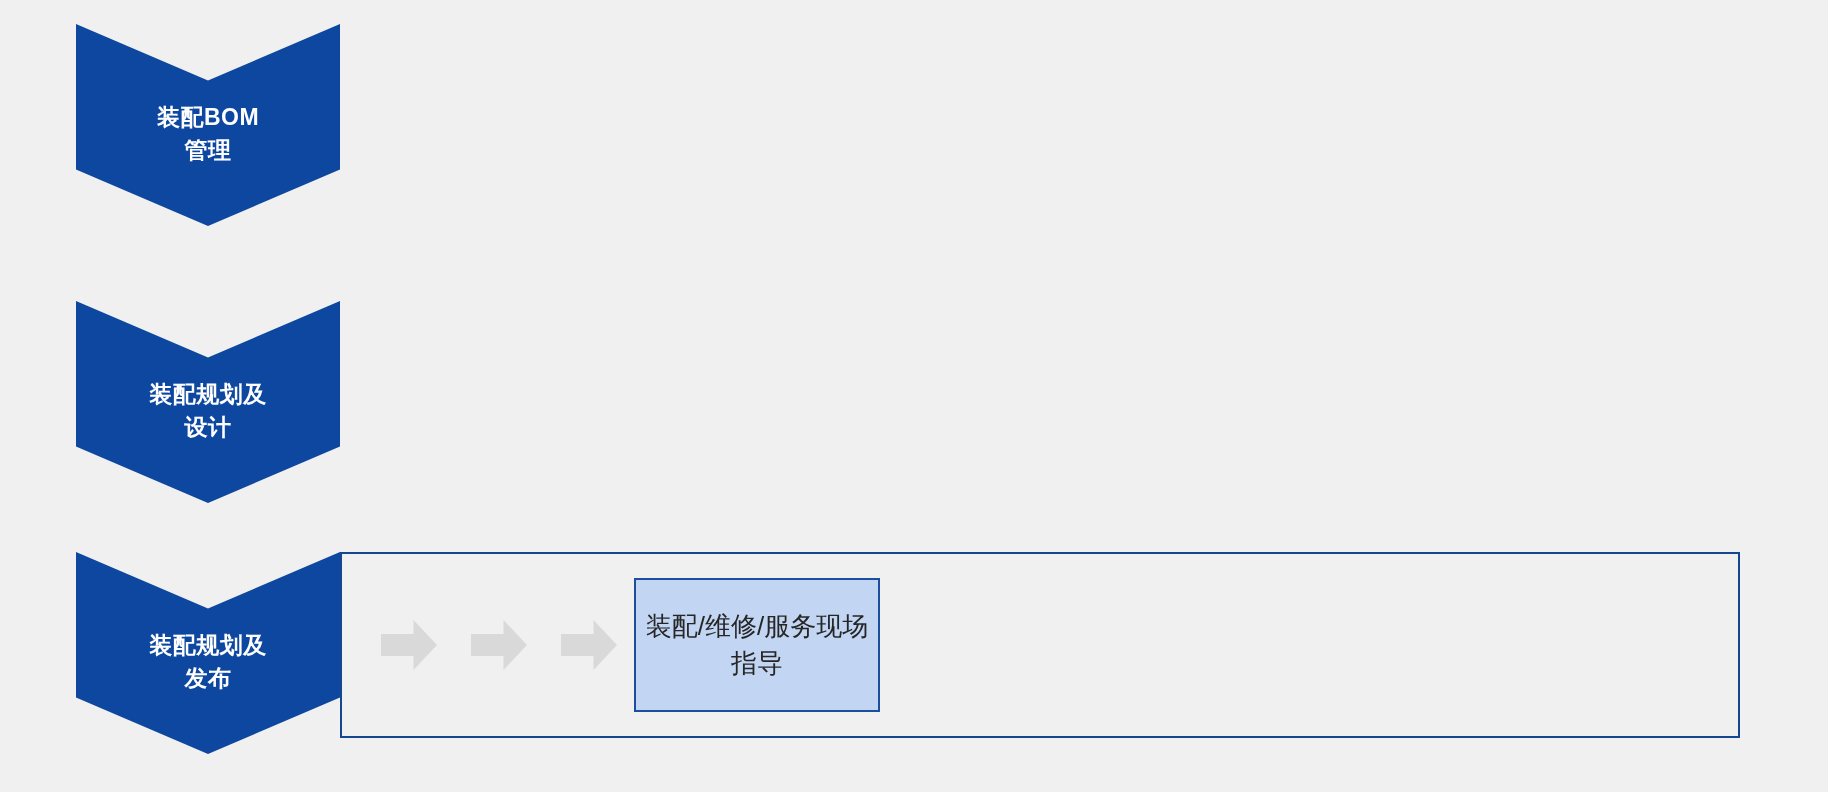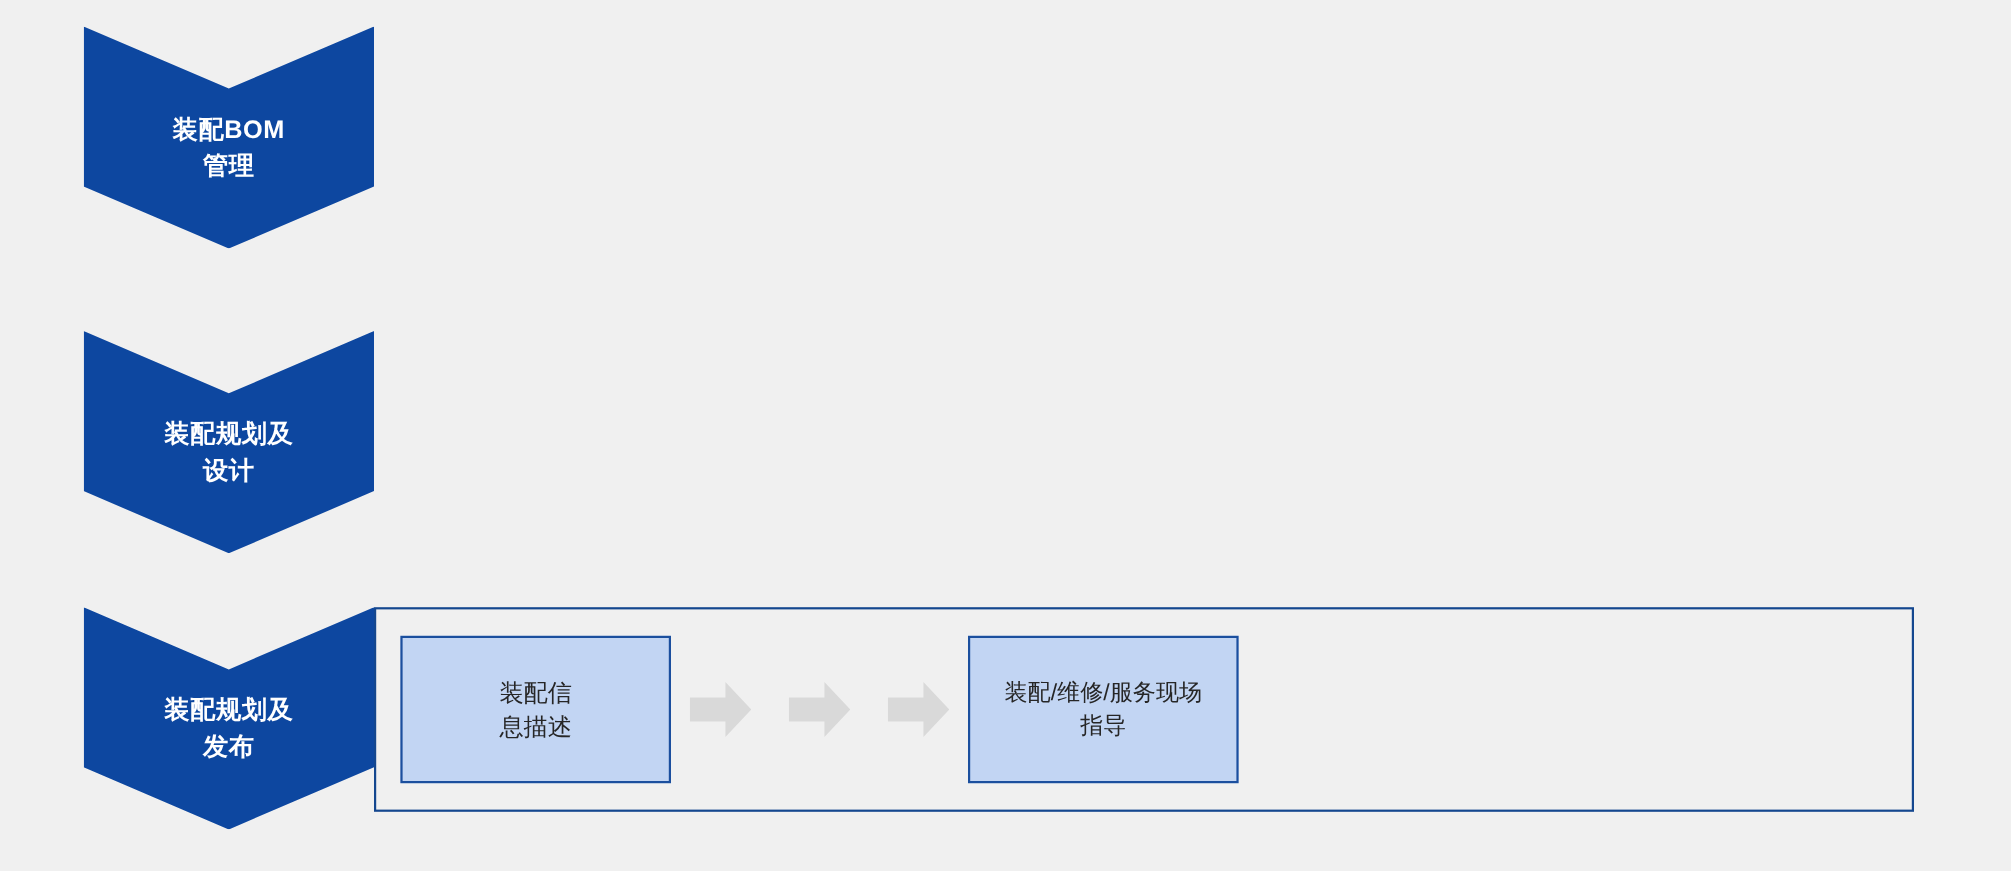--- a/index.html
+++ b/index.html
@@ -95,21 +95,21 @@
   }
   .step-label {
     color: #262626;
     font-size: 22px;
     line-height: 1.42;
     text-align: center;
     white-space: pre-line;
     padding: 0 6px;
   }
   .step-label.small {
-    font-size: 21px;
+    font-size: 26px;
   }
 
   .arrow {
     flex: 0 0 auto;
     width: 56px;
     height: 50px;
     margin: 0 17px;
     background: #d9d9d9;
     -webkit-clip-path: polygon(0% 28%, 58% 28%, 58% 0%, 100% 50%, 58% 100%, 58% 72%, 0% 72%);
     clip-path: polygon(0% 28%, 58% 28%, 58% 0%, 100% 50%, 58% 100%, 58% 72%, 0% 72%);
@@ -134,24 +134,20 @@
     </div>
   </div>
 
   <div class="process-row row-3">
     <div class="chevron">
       <div class="chevron-label">装配规划及
 发布</div>
     </div>
     <div class="steps-panel">
       <div class="steps-inner">
-        <div class="step-box">
-          <div class="step-label">装配信
-息描述</div>
-        </div>
         <div class="arrow"></div>
         <div class="arrow"></div>
         <div class="arrow"></div>
         <div class="step-box">
           <div class="step-label small">装配/维修/服务现场
 指导</div>
         </div>
       </div>
     </div>
   </div>

